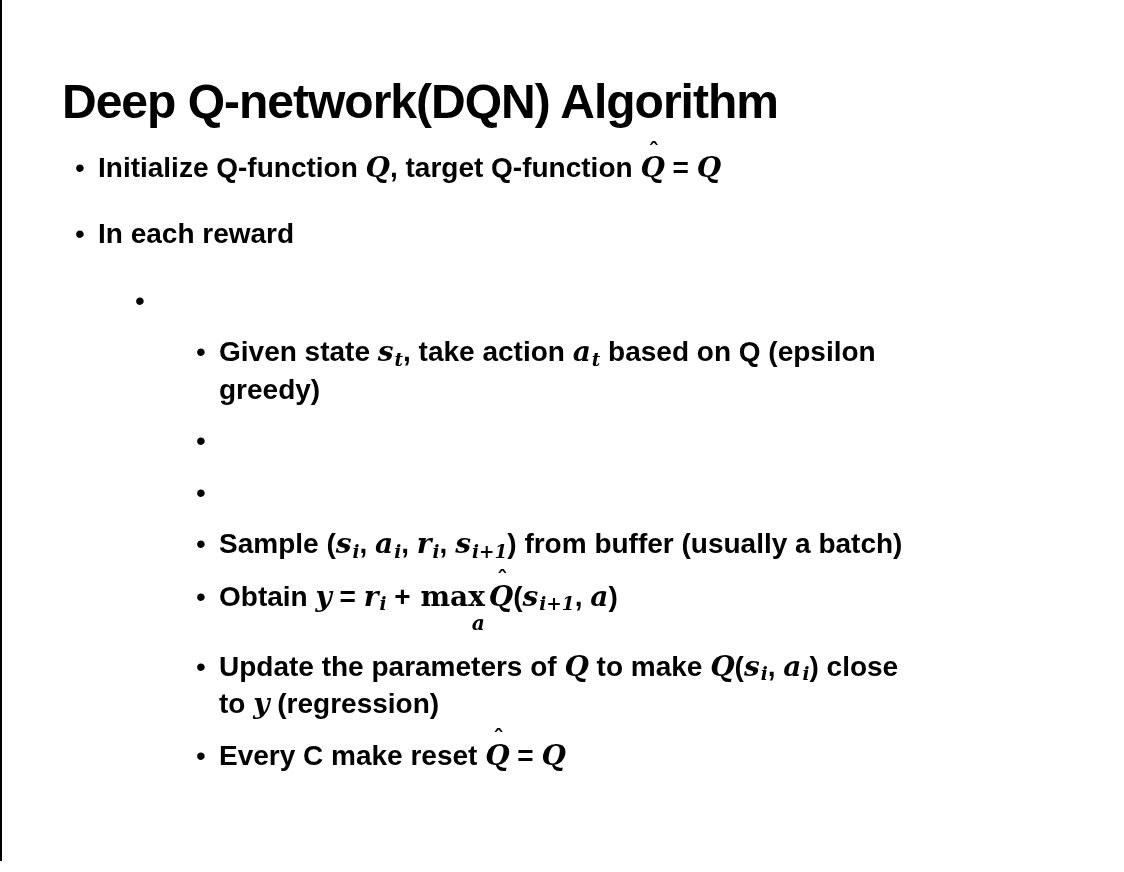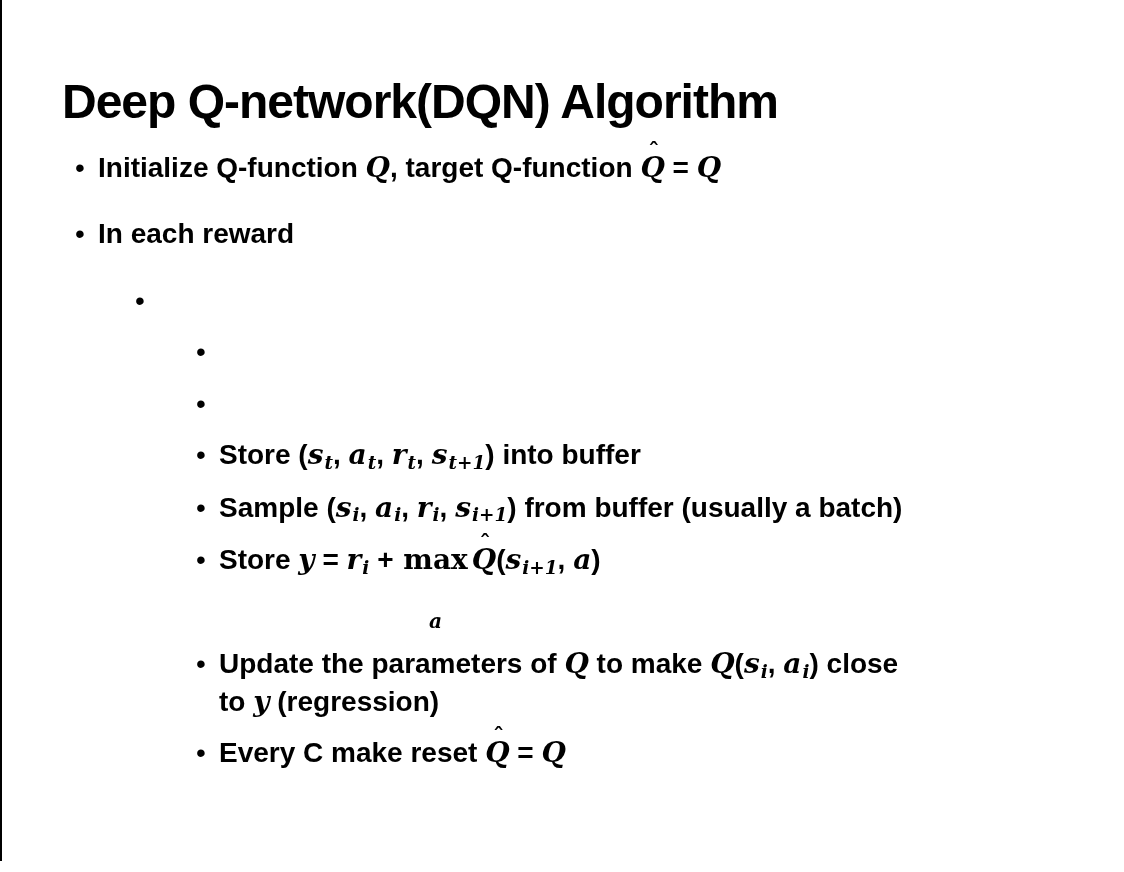--- a/index.html
+++ b/index.html
@@ -80,26 +80,25 @@
     top: -0.46em;
     transform: translateX(-50%);
     font-size: 0.8em;
     font-style: normal;
     font-family: "DejaVu Serif", serif;
     line-height: 1;
   }
   .maxop {
     display: inline-flex;
     flex-direction: column;
-    align-items: center;
+    align-items: flex-end;
     margin: 0 4px 0 2px;
     font-family: "DejaVu Serif", serif;
     line-height: 1;
     vertical-align: baseline;
-    gap: 34px;
   }
   .max-word {
     font-style: normal;
     line-height: 1.1;
   }
   .max-under {
     font-style: italic;
     font-size: 0.72em;
     line-height: 1;
     margin-top: 1px;
@@ -118,35 +117,35 @@
       </div>
       <div class="row l1">
         <span class="marker">•</span>
         <span class="content"><span class="tx">In each reward</span></span>
       </div>
       <div class="row l2">
         <span class="marker">•</span>
       </div>
       <div class="row l3">
         <span class="marker">•</span>
+        <span class="content"><span class="tx">Given state </span><span class="mv">s<sub class="mv-sub">t</sub></span><span class="tx">, take action </span><span class="mv">a<sub class="mv-sub">t</sub></span><span class="tx"> based on Q (epsilon</span><br><span class="tx">greedy)</span></span>
       </div>
       <div class="row l3">
         <span class="marker">•</span>
       </div>
       <div class="row l3">
         <span class="marker">•</span>
-        <span class="content"><span class="tx">Store (</span><span class="mv">s<sub class="mv-sub">t</sub></span><span class="tx">, </span><span class="mv">a<sub class="mv-sub">t</sub></span><span class="tx">, </span><span class="mv">r<sub class="mv-sub">t</sub></span><span class="tx">, </span><span class="mv">s<sub class="mv-sub">t+1</sub></span><span class="tx">) into buffer</span></span>
       </div>
       <div class="row l3">
         <span class="marker">•</span>
         <span class="content"><span class="tx">Sample (</span><span class="mv">s<sub class="mv-sub">i</sub></span><span class="tx">, </span><span class="mv">a<sub class="mv-sub">i</sub></span><span class="tx">, </span><span class="mv">r<sub class="mv-sub">i</sub></span><span class="tx">, </span><span class="mv">s<sub class="mv-sub">i+1</sub></span><span class="tx">) from buffer (usually a batch)</span></span>
       </div>
       <div class="row l3">
         <span class="marker">•</span>
-        <span class="content"><span class="tx">Store </span><span class="mv">y</span><span class="tx"> = </span><span class="mv">r<sub class="mv-sub">i</sub></span><span class="tx"> + </span><span class="maxop">
+        <span class="content"><span class="tx">Obtain </span><span class="mv">y</span><span class="tx"> = </span><span class="mv">r<sub class="mv-sub">i</sub></span><span class="tx"> + </span><span class="maxop">
             <span class="max-word">max</span>
             <span class="max-under">a</span>
           </span><span class="mv">Q<span class="hat-mark">ˆ</span></span><span class="tx">(</span><span class="mv">s<sub class="mv-sub">i+1</sub></span><span class="tx">, </span><span class="mv">a</span><span class="tx">)</span></span>
       </div>
       <div class="row l3">
         <span class="marker">•</span>
         <span class="content"><span class="tx">Update the parameters of </span><span class="mv">Q</span><span class="tx"> to make </span><span class="mv">Q</span><span class="tx">(</span><span class="mv">s<sub class="mv-sub">i</sub></span><span class="tx">, </span><span class="mv">a<sub class="mv-sub">i</sub></span><span class="tx">) close</span><br><span class="tx">to </span><span class="mv">y</span><span class="tx"> (regression)</span></span>
       </div>
       <div class="row l3">
         <span class="marker">•</span>

